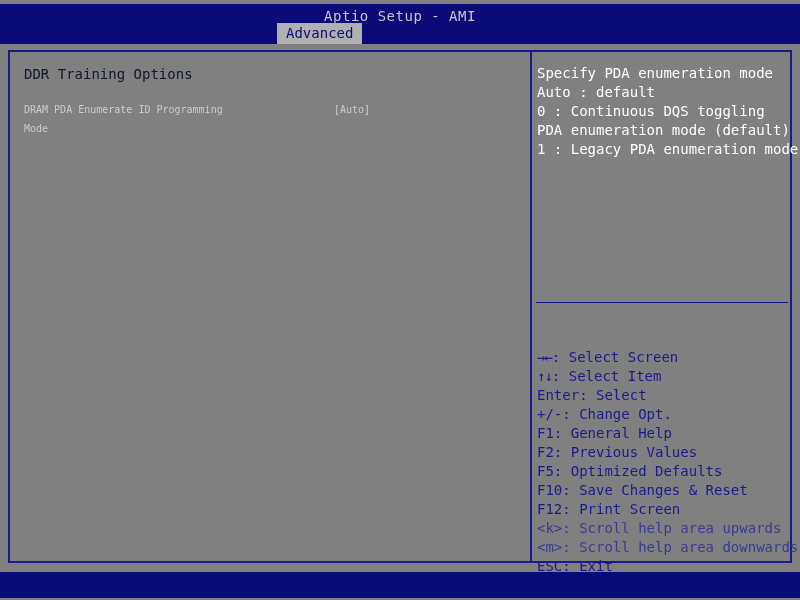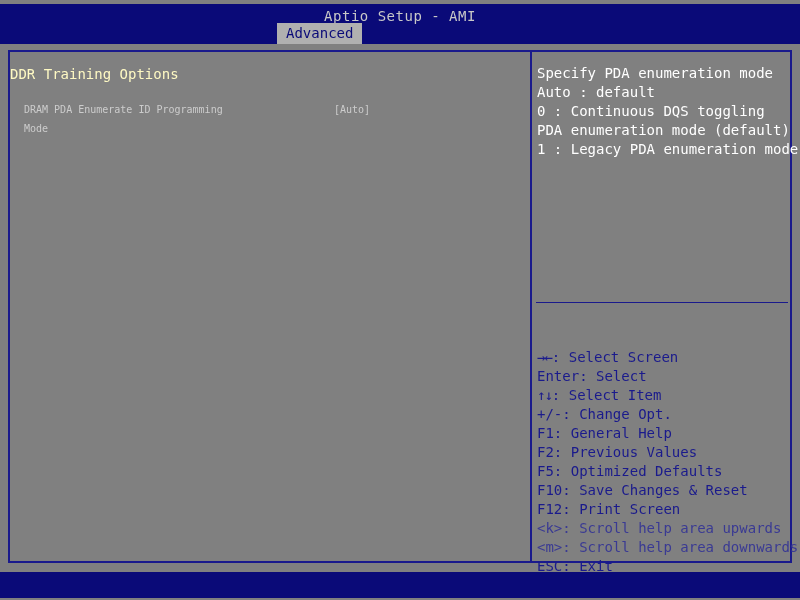--- a/index.html
+++ b/index.html
@@ -82,23 +82,23 @@
     width: 262px;
     height: 513px;
     border: 2px solid #1a1a8c;
     box-sizing: border-box;
     background: #808080;
   }
 
   
   .section-title {
     position: absolute;
-    left: 0;
+    left: 14px;
     top: 14px;
-    color: #fef9c3;
+    color: #0f172a;
     font-size: 14px;
     white-space: pre;
   }
 
   .menu-list {
     position: absolute;
     left: 14px;
     top: 52px;
     right: 6px;
   }
@@ -226,22 +226,22 @@
       <div class="help-line">Auto : default</div>
       <div class="help-line">0 : Continuous DQS toggling</div>
       <div class="help-line">PDA enumeration mode (default)</div>
       <div class="help-line">1 : Legacy PDA enumeration mode</div>
     </div>
 
     <div class="help-divider"></div>
 
     <div class="keys-list">
       <div class="key-line"><span class="key-glyph">→←</span><span>: Select Screen</span></div>
+      <div class="key-line"><span class="key-glyph">↑↓</span><span>: Select Item</span></div>
       <div class="key-line">Enter: Select</div>
-      <div class="key-line"><span class="key-glyph">↑↓</span><span>: Select Item</span></div>
       <div class="key-line">+/-: Change Opt.</div>
       <div class="key-line">F1: General Help</div>
       <div class="key-line">F2: Previous Values</div>
       <div class="key-line">F5: Optimized Defaults</div>
       <div class="key-line">F10: Save Changes &amp; Reset</div>
       <div class="key-line">F12: Print Screen</div>
       <div class="key-line dim">&lt;k&gt;: Scroll help area upwards</div>
       <div class="key-line dim">&lt;m&gt;: Scroll help area downwards</div>
       <div class="key-line">ESC: Exit</div>
     </div>

